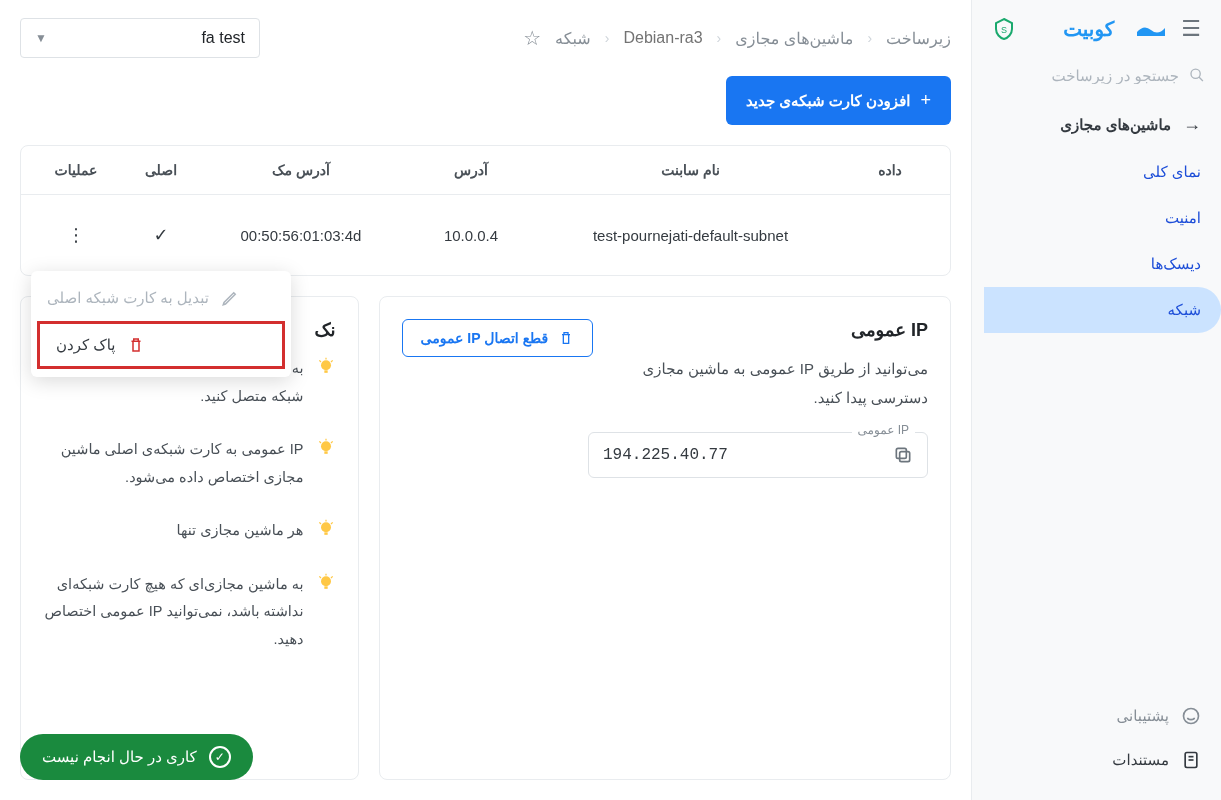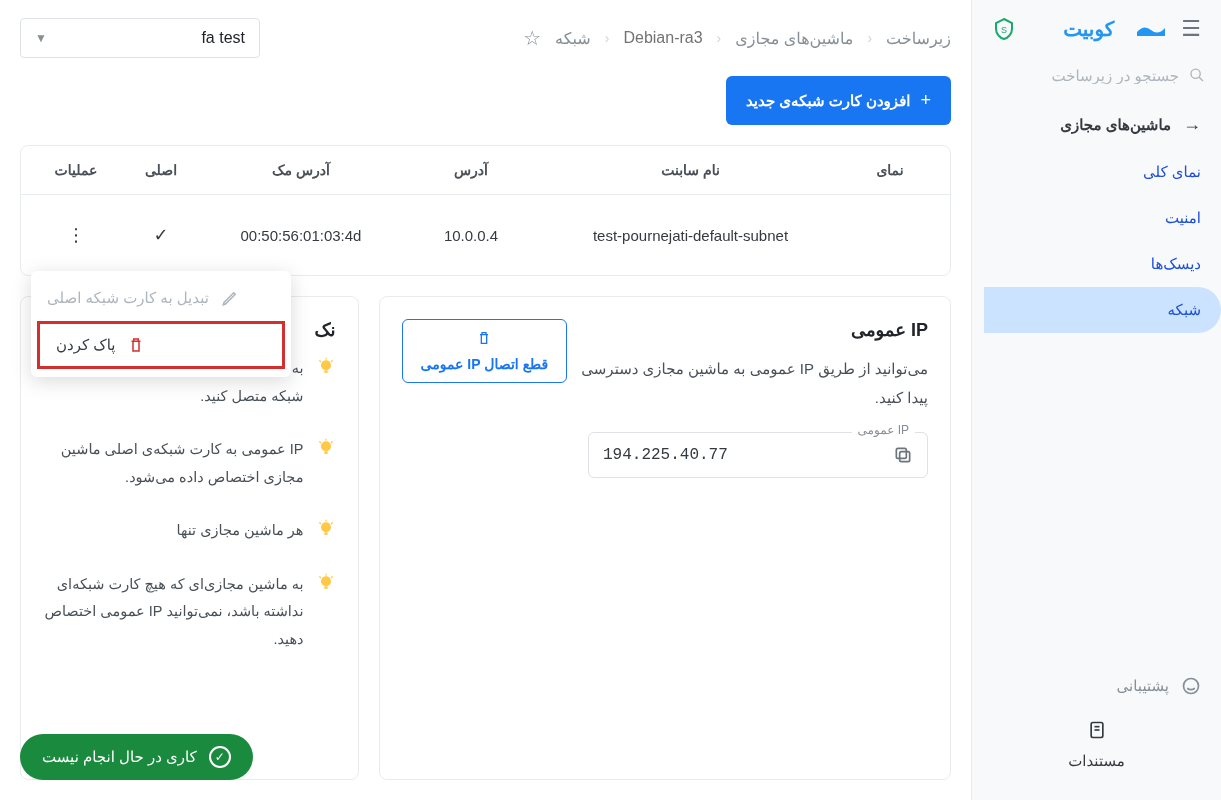--- a/index.html
+++ b/index.html
@@ -78,21 +78,21 @@
 .sidebar-footer { padding: 12px 20px 18px; }
 .footer-item {
   display: flex;
   align-items: center;
   gap: 12px;
   padding: 12px 0;
   color: #868e96;
   font-size: 15px;
   cursor: pointer;
 }
-.footer-item.docs { color: #343a40; flex-direction: column; }
+.footer-item.docs { color: #343a40; }
 .footer-icon { width: 20px; height: 20px; display: inline-flex; }
 
 
 .main { flex: 1; display: flex; flex-direction: column; padding: 0; overflow: hidden; }
 .topbar {
   display: flex;
   align-items: center;
   justify-content: space-between;
   padding: 18px 20px;
 }
@@ -233,21 +233,20 @@
   border-radius: 6px;
   padding: 10px 18px;
   font-size: 14px;
   font-weight: 600;
   cursor: pointer;
   display: inline-flex;
   align-items: center;
   gap: 10px;
   float: left;
   direction: rtl;
-  flex-direction: column;
 }
 .ip-fieldset {
   border: 1px solid #dee2e6;
   border-radius: 6px;
   padding: 12px 14px;
   display: flex;
   align-items: center;
   gap: 12px;
   width: 340px;
   position: relative;
@@ -387,21 +386,21 @@
 
     <div class="action-row">
       <button class="add-btn">
         <span class="plus">+</span>
         <span>افزودن کارت شبکه‌ی جدید</span>
       </button>
     </div>
 
     <div class="table-card">
       <div class="table-head">
-        <div>نمای</div>
+        <div>داده</div>
         <div style="grid-column:2 / span 1; text-align:center;">نام سابنت</div>
         <div>آدرس</div>
         <div>آدرس مک</div>
         <div>اصلی</div>
         <div>عملیات</div>
       </div>
 
       <style>
         .table-head, .table-row { grid-template-columns: 100px 1fr 140px 200px 80px 90px; }
       </style>

